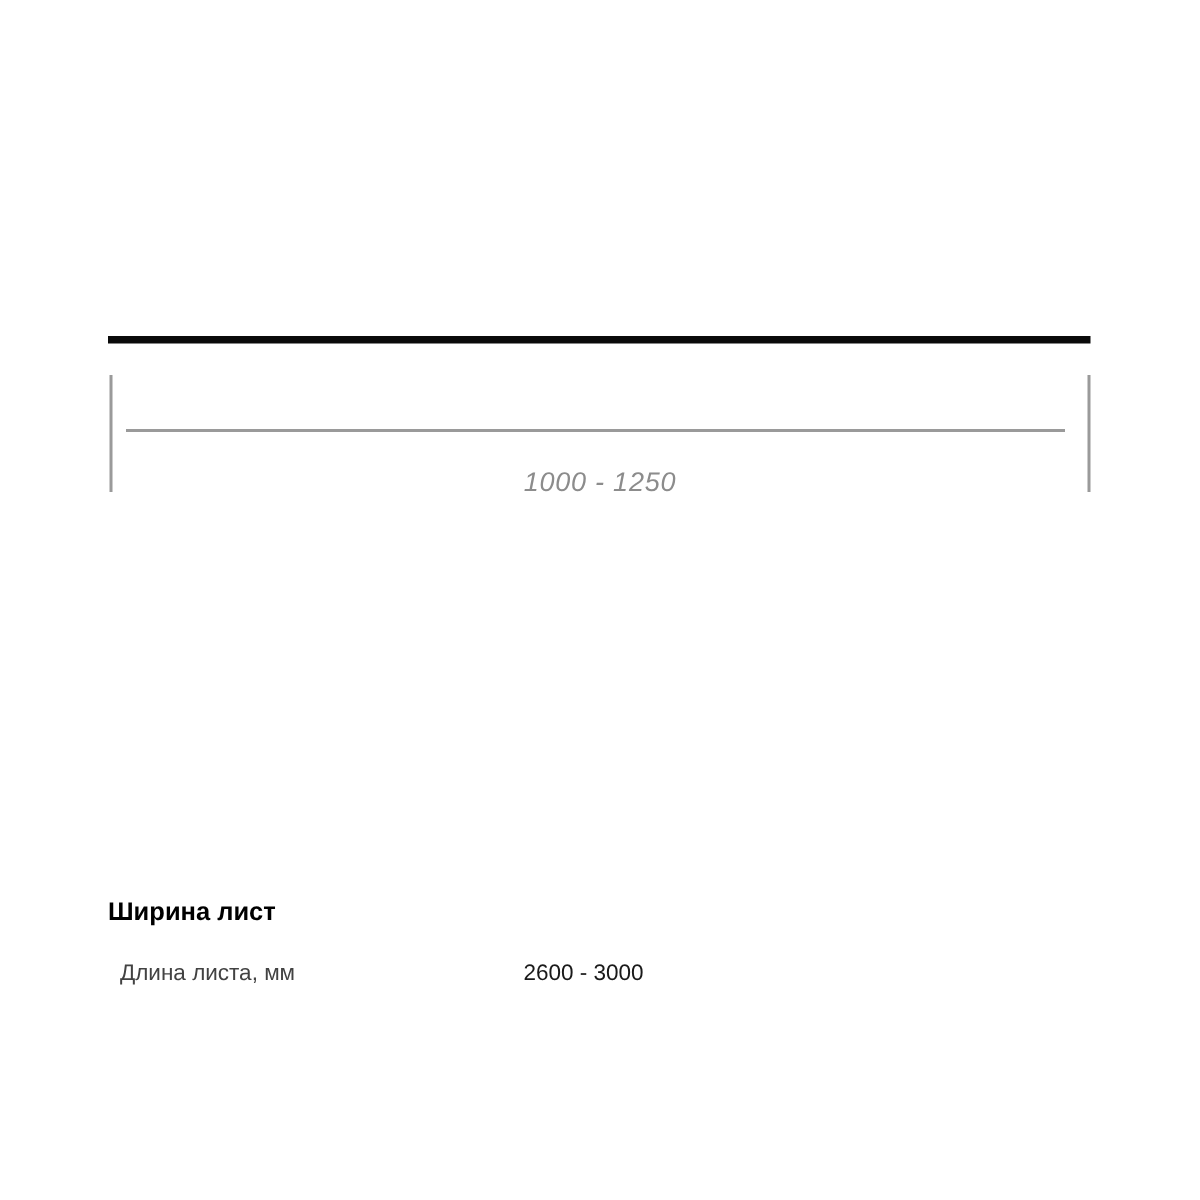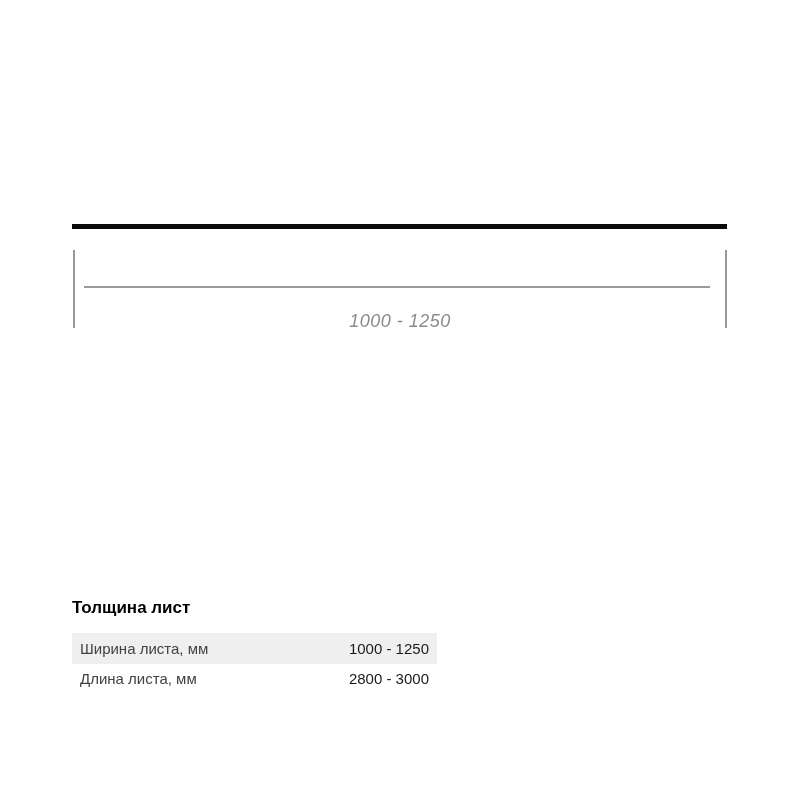--- a/index.html
+++ b/index.html
@@ -94,26 +94,22 @@
 <div class="sheet-profile-line"></div>
 
 <div class="ext-tick left"></div>
 
 <div class="ext-tick right"></div>
 
 <div class="dimension-line"></div>
 
 <div class="dimension-label">1000 - 1250</div>
 
-<div class="product-title">Толщина лист</div>
+<div class="product-title">Ширина лист</div>
 
 <table class="spec-table">
   <tbody>
-    <tr class="striped">
-      <td class="spec-label">Ширина листа, мм</td>
-      <td class="spec-value">1000 - 1250</td>
-    </tr>
     <tr>
       <td class="spec-label">Длина листа, мм</td>
-      <td class="spec-value">2800 - 3000</td>
+      <td class="spec-value">2600 - 3000</td>
     </tr>
   </tbody>
 </table>
 
 </body></html>

